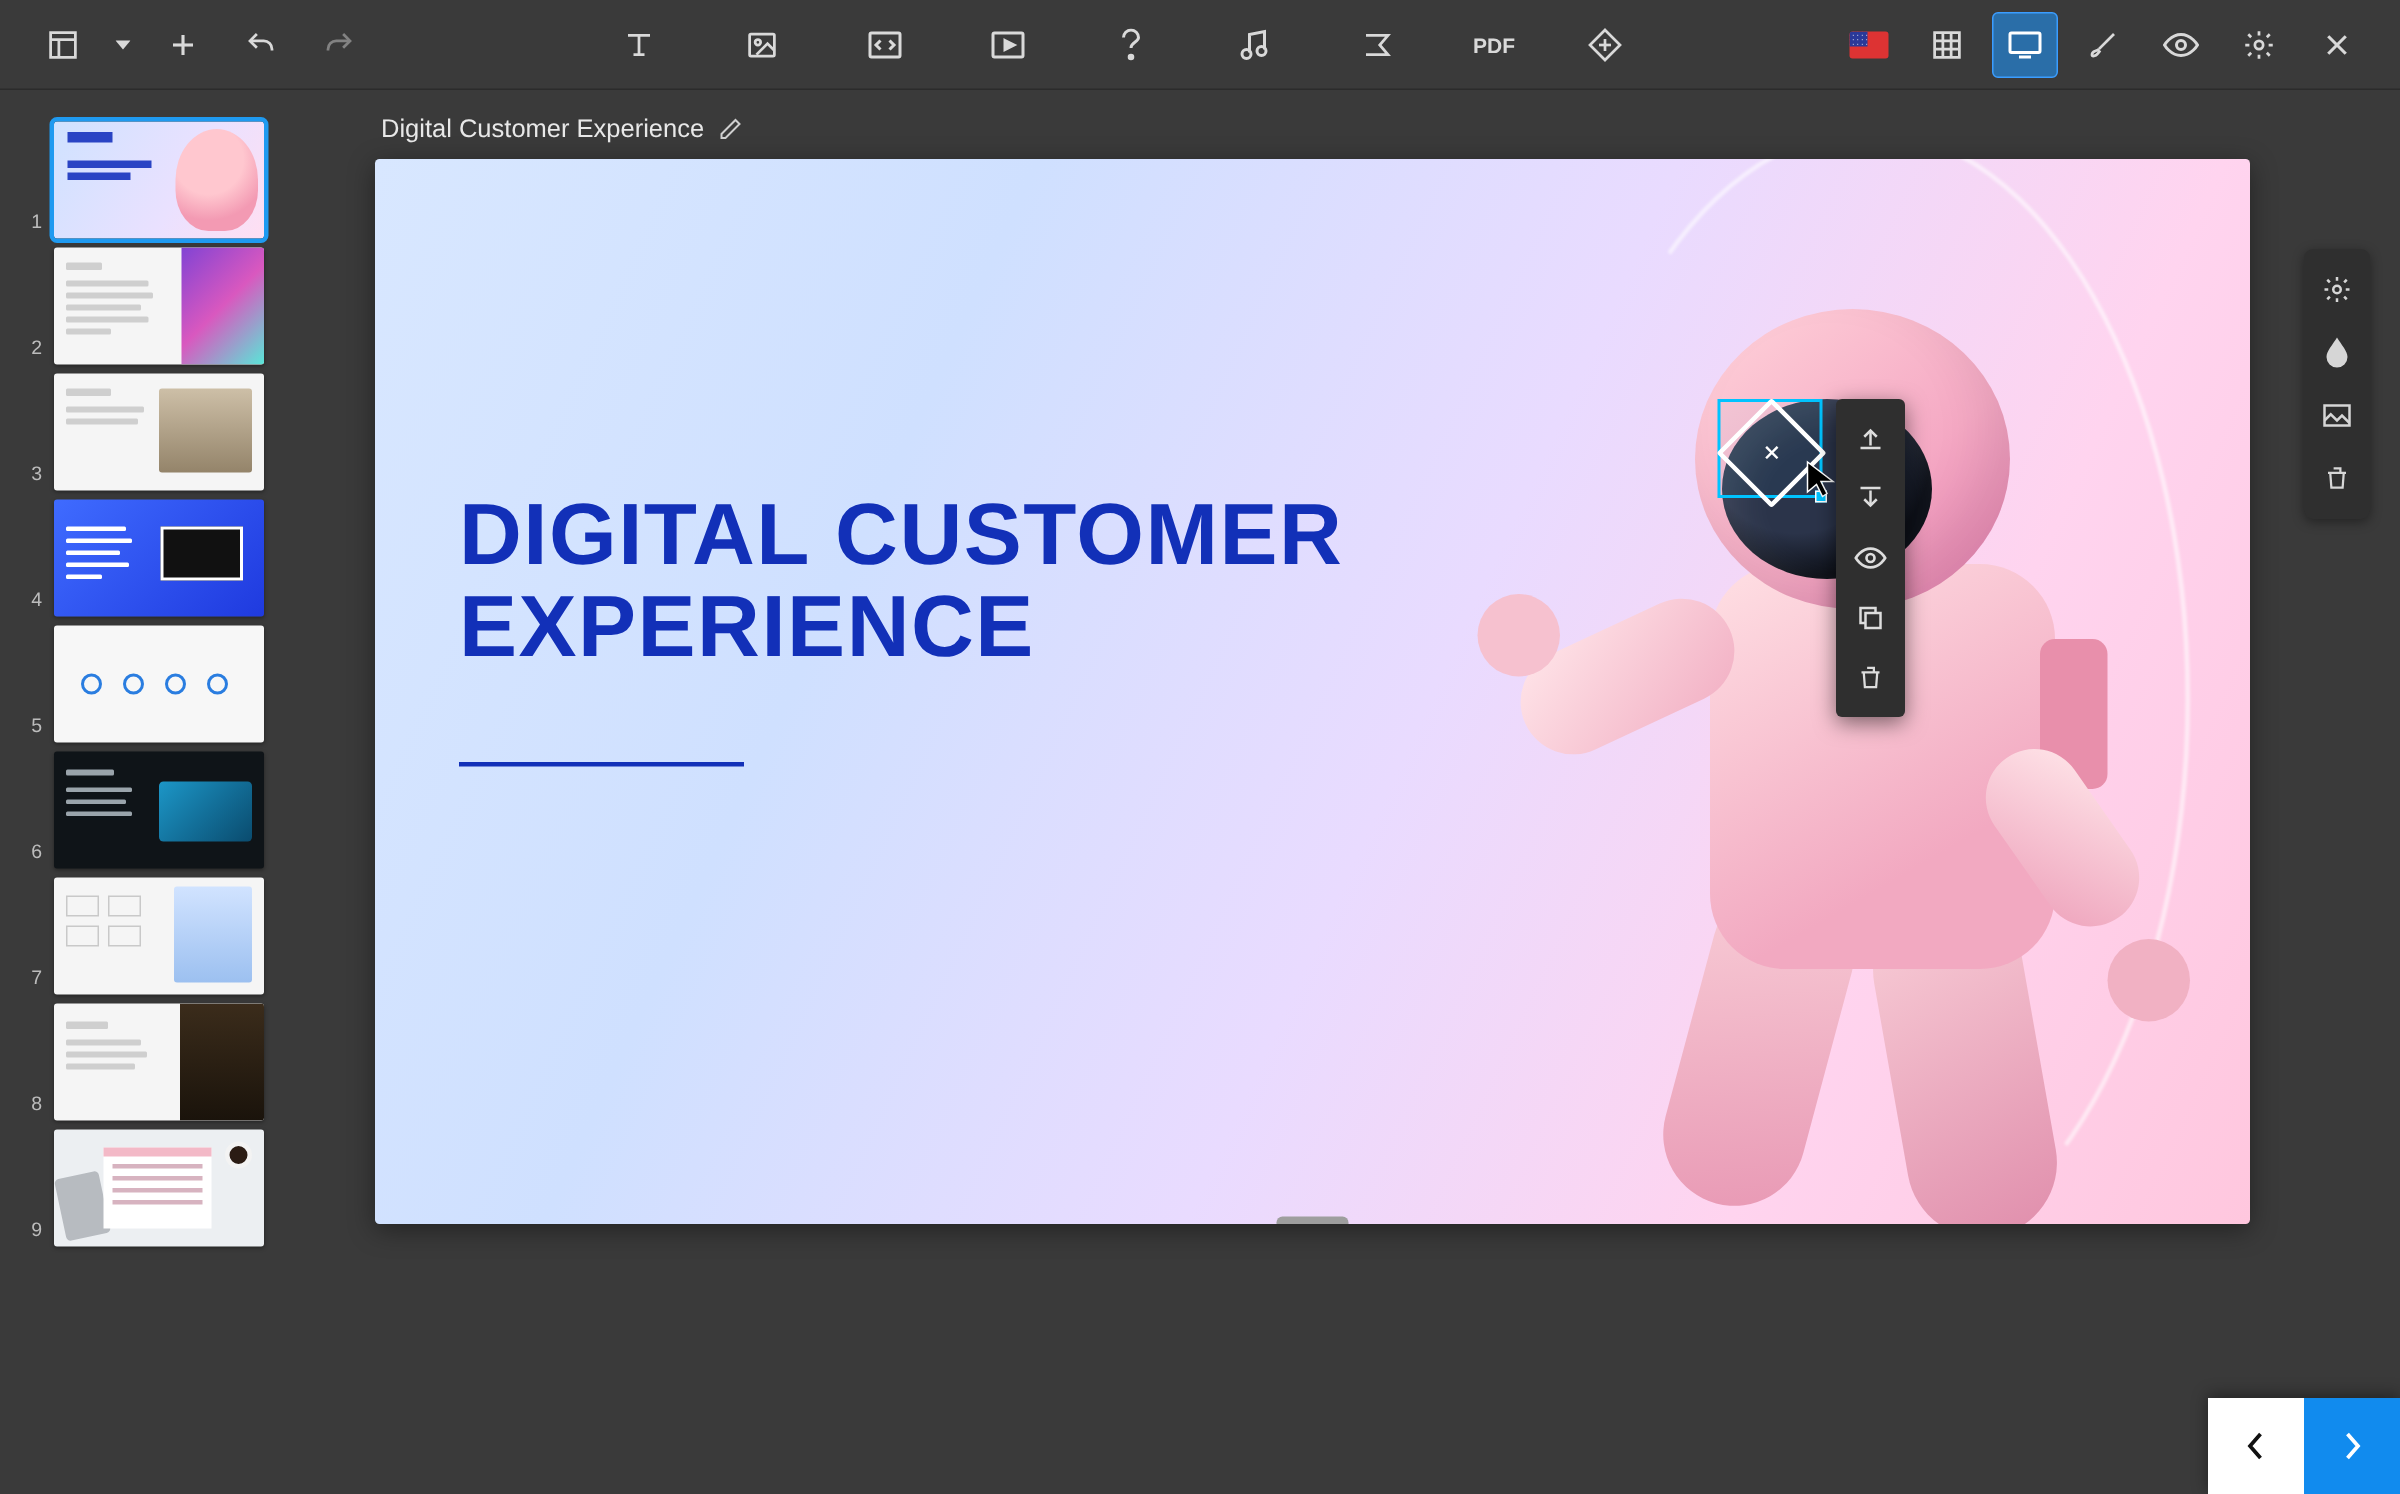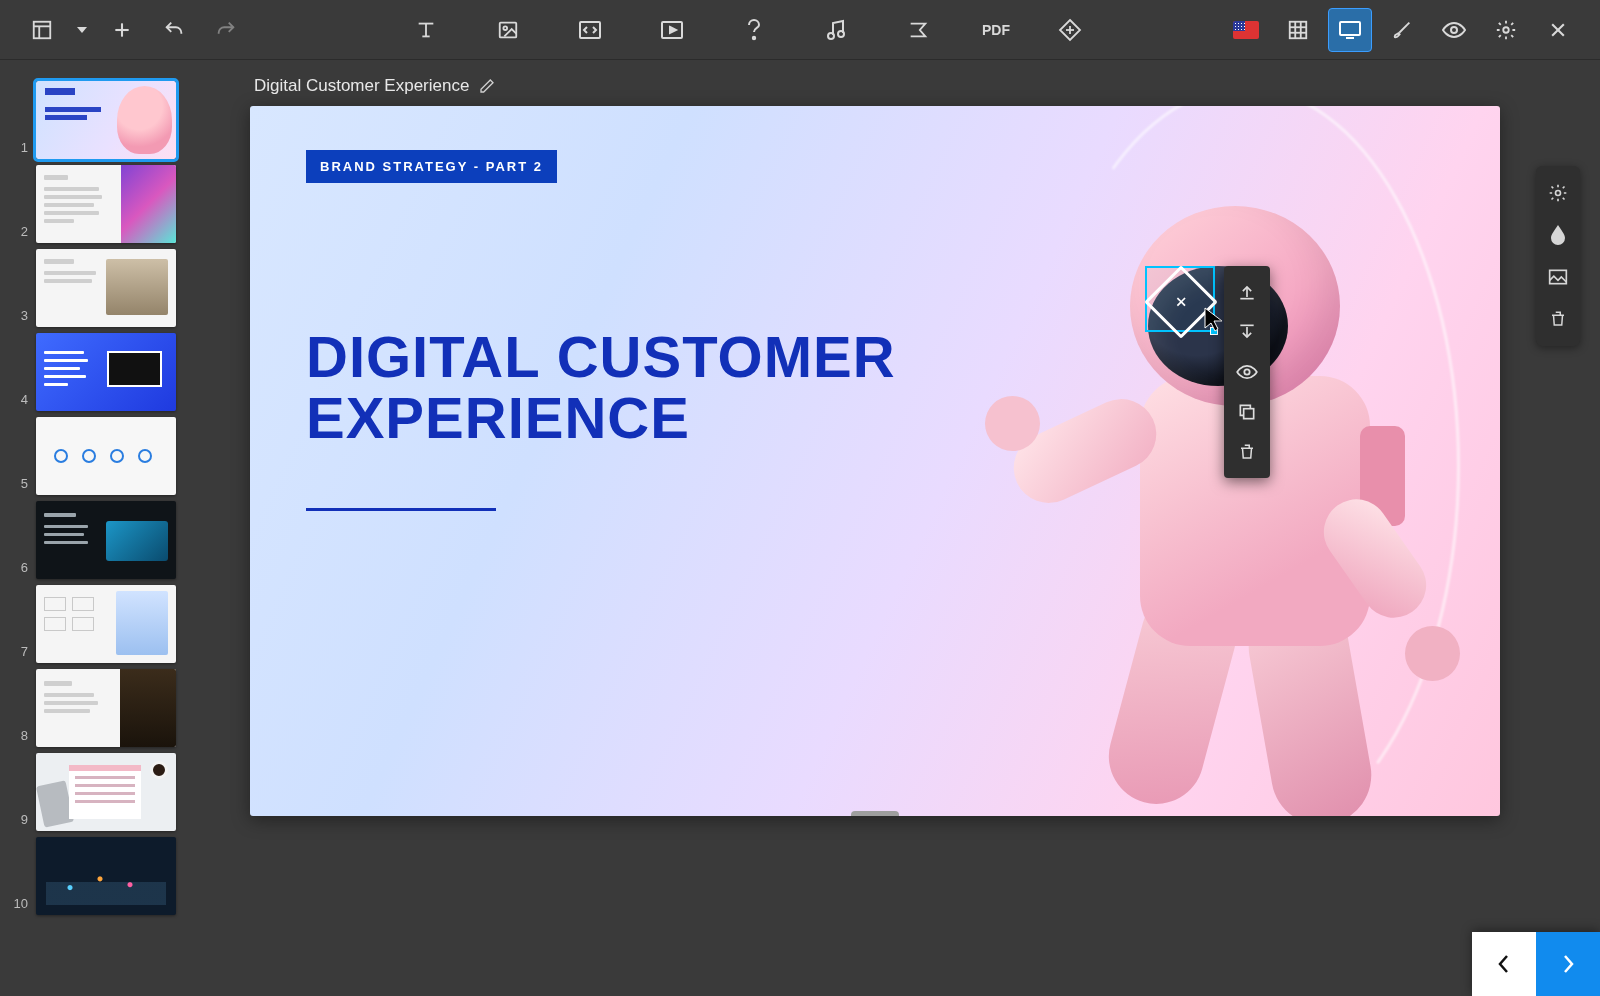--- a/index.html
+++ b/index.html
@@ -383,40 +383,33 @@
         <div style="position:absolute;left:4px;top:30px;width:30px;height:42px;background:#b7bbc0;transform:rotate(-12deg);border-radius:3px;"></div>
         <div class="note">
             <div class="nl"></div>
             <div class="nl"></div>
             <div class="nl"></div>
             <div class="nl"></div>
           </div>
         <div class="cup"></div>
       </div>
     </div>
-    <div class="thumb-row">
-      <div class="thumb-num">10</div>
-      <div class="thumb th10">
-        <div class="viz"></div>
-      </div>
-    </div>
   </div>
 
   <div class="canvas-wrap">
     <div class="deck-title">
       <span>Digital Customer Experience</span>
       <span class="edit-icon">
         <svg width="16" height="16" viewBox="0 0 24 24" fill="none" stroke="currentColor" stroke-width="2">
             <path d="M17 3l4 4L7 21H3v-4z"></path>
           </svg>
       </span>
     </div>
 
     <div class="slide">
-      <div class="badge">BRAND STRATEGY - PART 2</div>
       <h1>DIGITAL CUSTOMER EXPERIENCE</h1>
       <div class="rule"></div>
 
       <div class="astronaut">
         <div class="arc"></div>
         <div class="legL"></div>
           <div class="legR"></div>
         <div class="torso"></div>
         <div class="pack"></div>
         <div class="armL"></div>

